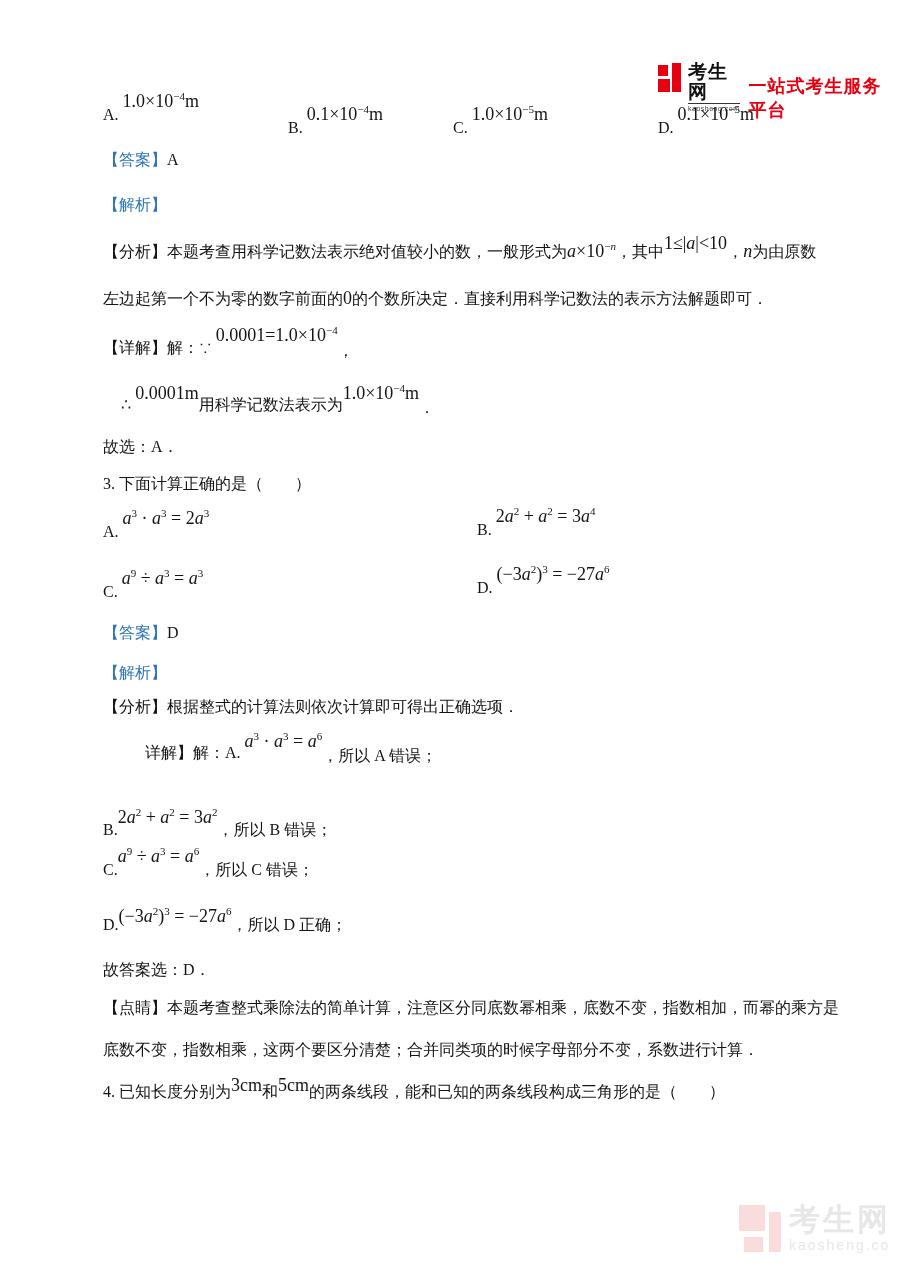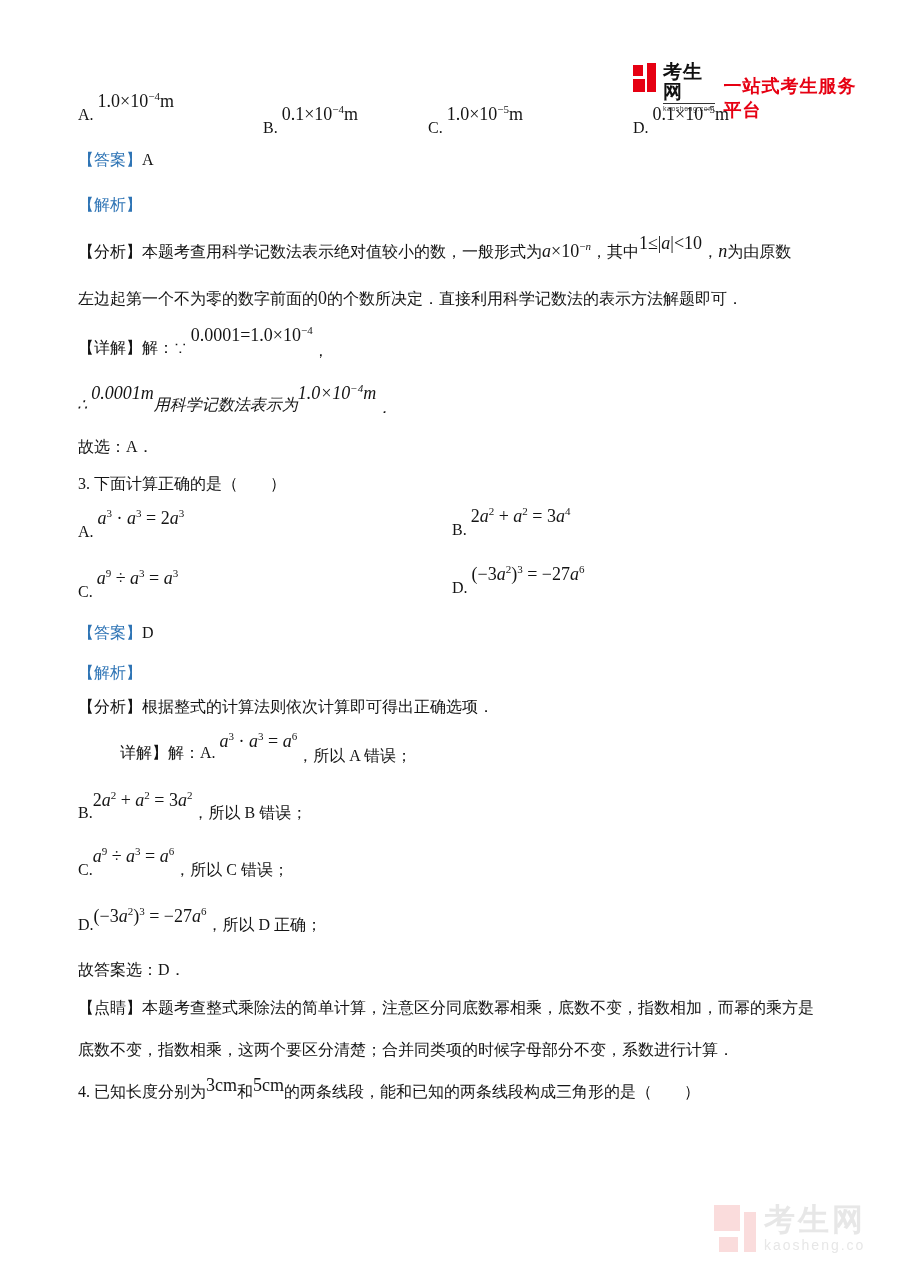--- a/index.html
+++ b/index.html
@@ -1,17 +1,17 @@
 <!DOCTYPE html>
 <html><head>
 <meta charset="utf-8">
 <style>
   html,body{margin:0;padding:0;background:#ffffff;}
   #page{position:relative;width:864px;height:1273px;background:#ffffff;overflow:hidden;
-        font-family:"Liberation Serif","DejaVu Serif",serif;color:#141414;}
+        font-family:"Liberation Serif","DejaVu Serif",serif;color:#141414;margin-left:25px;}
   
   .line{position:absolute;font-size:16px;line-height:1.25;white-space:nowrap;color:#141414;}
   .line .blue{color:#2e74b5;}
   .math{font-family:"Liberation Serif","DejaVu Serif",serif;font-size:18px;}
   .math sup{font-size:11px;line-height:0;vertical-align:super;}
   .math .it{font-style:italic;}
   
   .logo{position:absolute;left:633px;top:62px;display:flex;align-items:flex-start;}
   .logo-mark{position:relative;width:27px;height:32px;flex:0 0 auto;}
   .logo-mark .blk{position:absolute;background:#e60012;}
@@ -60,32 +60,32 @@
   <div id="doc">
       <div class="line" style="left: 78px; top: 90px;"><span style="position: relative; top: 13px;">A. </span><span class="math"><span>1.0×10</span><sup>−4</sup><span>m</span></span></div>
       <div class="line" style="left: 263px; top: 103px;"><span style="position: relative; top: 13px;">B. </span><span class="math"><span>0.1×10</span><sup>−4</sup><span>m</span></span></div>
       <div class="line" style="left: 428px; top: 103px;"><span style="position: relative; top: 13px;">C. </span><span class="math"><span>1.0×10</span><sup>−5</sup><span>m</span></span></div>
       <div class="line" style="left: 633px; top: 103px;"><span style="position: relative; top: 13px;">D. </span><span class="math"><span>0.1×10</span><sup>−5</sup><span>m</span></span></div>
       <div class="line" style="left: 78px; top: 150px;"><span class="blue">【答案】</span><span>A</span></div>
       <div class="line" style="left: 78px; top: 195px;"><span class="blue">【解析】</span></div>
       <div class="line" style="left: 78px; top: 240px;"><span>【分析】本题考查用科学记数法表示绝对值较小的数，一般形式为</span><span class="math"><span class="it">a</span><span>×10</span><sup>−</sup><sup class="it">n</sup></span><span>，其中</span><span class="math" style="position: relative; top: -8px;"><span>1≤|</span><span class="it">a</span><span>|&lt;10</span></span><span>，</span><span class="math"><span class="it">n</span></span><span>为由原数</span></div>
       <div class="line" style="left: 78px; top: 287px;"><span>左边起第一个不为零的数字前面的</span><span class="math"><span>0</span></span><span>的个数所决定．直接利用科学记数法的表示方法解题即可．</span></div>
       <div class="line" style="left: 78px; top: 336px;"><span>【详解】解：∵ </span><span class="math" style="position: relative; top: -12px;"><span>0.0001=1.0×10</span><sup>−4</sup></span><span style="position: relative; top: 3px;">，</span></div>
-      <div class="line" style="left: 77px; top: 393px; font-style: italic;"><span>∴ </span><span class="math" style="position: relative; top: -11px;"><span>0.0001m</span></span><span>用科学记数法表示为</span><span class="math" style="position: relative; top: -11px;"><span>1.0×10</span><sup>−4</sup><span>m</span></span><span style="position: relative; top: 3px;">．</span></div>
+      <div class="line" style="left: 96px; top: 393px;"><span>∴ </span><span class="math" style="position: relative; top: -11px;"><span>0.0001m</span></span><span>用科学记数法表示为</span><span class="math" style="position: relative; top: -11px;"><span>1.0×10</span><sup>−4</sup><span>m</span></span><span style="position: relative; top: 3px;">．</span></div>
       <div class="line" style="left: 78px; top: 437px;"><span>故选：A．</span></div>
       <div class="line" style="left: 78px; top: 474px;"><span>3. 下面计算正确的是（　　）</span></div>
       <div class="line" style="left: 78px; top: 507px;"><span style="position: relative; top: 13px;">A. </span><span class="math"><span class="it">a</span><sup>3</sup><span> · </span><span class="it">a</span><sup>3</sup><span> = 2</span><span class="it">a</span><sup>3</sup></span></div>
       <div class="line" style="left: 452px; top: 505px;"><span style="position: relative; top: 13px;">B. </span><span class="math"><span>2</span><span class="it">a</span><sup>2</sup><span> + </span><span class="it">a</span><sup>2</sup><span> = 3</span><span class="it">a</span><sup>4</sup></span></div>
       <div class="line" style="left: 78px; top: 567px;"><span style="position: relative; top: 13px;">C. </span><span class="math"><span class="it">a</span><sup>9</sup><span> ÷ </span><span class="it">a</span><sup>3</sup><span> = </span><span class="it">a</span><sup>3</sup></span></div>
       <div class="line" style="left: 452px; top: 563px;"><span style="position: relative; top: 13px;">D. </span><span class="math"><span>(−3</span><span class="it">a</span><sup>2</sup><span>)</span><sup>3</sup><span> = −27</span><span class="it">a</span><sup>6</sup></span></div>
       <div class="line" style="left: 78px; top: 623px;"><span class="blue">【答案】</span><span>D</span></div>
       <div class="line" style="left: 78px; top: 663px;"><span class="blue">【解析】</span></div>
       <div class="line" style="left: 78px; top: 697px;"><span>【分析】根据整式的计算法则依次计算即可得出正确选项．</span></div>
       <div class="line" style="left: 120px; top: 741px;"><span>详解】解：A. </span><span class="math" style="position: relative; top: -11px;"><span class="it">a</span><sup>3</sup><span> · </span><span class="it">a</span><sup>3</sup><span> = </span><span class="it">a</span><sup>6</sup></span><span style="position: relative; top: 3px;">，所以 A 错误；</span></div>
-      <div class="line" style="left: 78px; top: 798px;"><span style="position: relative; top: 3px;">B.</span><span class="math" style="position: relative; top: -9px;"><span>2</span><span class="it">a</span><sup>2</sup><span> + </span><span class="it">a</span><sup>2</sup><span> = 3</span><span class="it">a</span><sup>2</sup></span><span style="position: relative; top: 3px;">，所以 B 错误；</span></div>
+      <div class="line" style="left: 78px; top: 815px;"><span style="position: relative; top: 3px;">B.</span><span class="math" style="position: relative; top: -9px;"><span>2</span><span class="it">a</span><sup>2</sup><span> + </span><span class="it">a</span><sup>2</sup><span> = 3</span><span class="it">a</span><sup>2</sup></span><span style="position: relative; top: 3px;">，所以 B 错误；</span></div>
       <div class="line" style="left: 78px; top: 855px;"><span style="position: relative; top: 3px;">C.</span><span class="math" style="position: relative; top: -10px;"><span class="it">a</span><sup>9</sup><span> ÷ </span><span class="it">a</span><sup>3</sup><span> = </span><span class="it">a</span><sup>6</sup></span><span style="position: relative; top: 3px;">，所以 C 错误；</span></div>
       <div class="line" style="left: 78px; top: 910px;"><span style="position: relative; top: 3px;">D.</span><span class="math" style="position: relative; top: -5px;"><span>(−3</span><span class="it">a</span><sup>2</sup><span>)</span><sup>3</sup><span> = −27</span><span class="it">a</span><sup>6</sup></span><span style="position: relative; top: 3px;">，所以 D 正确；</span></div>
       <div class="line" style="left: 78px; top: 960px;"><span>故答案选：D．</span></div>
       <div class="line" style="left: 78px; top: 998px;"><span>【点睛】本题考查整式乘除法的简单计算，注意区分同底数幂相乘，底数不变，指数相加，而幂的乘方是</span></div>
       <div class="line" style="left: 78px; top: 1040px;"><span>底数不变，指数相乘，这两个要区分清楚；合并同类项的时候字母部分不变，系数进行计算．</span></div>
       <div class="line" style="left: 78px; top: 1080px;"><span>4. 已知长度分别为</span><span class="math" style="position: relative; top: -6px;"><span>3cm</span></span><span>和</span><span class="math" style="position: relative; top: -6px;"><span>5cm</span></span><span>的两条线段，能和已知的两条线段构成三角形的是（　　）</span></div>
     </div>
 
 
   <div class="wm">

